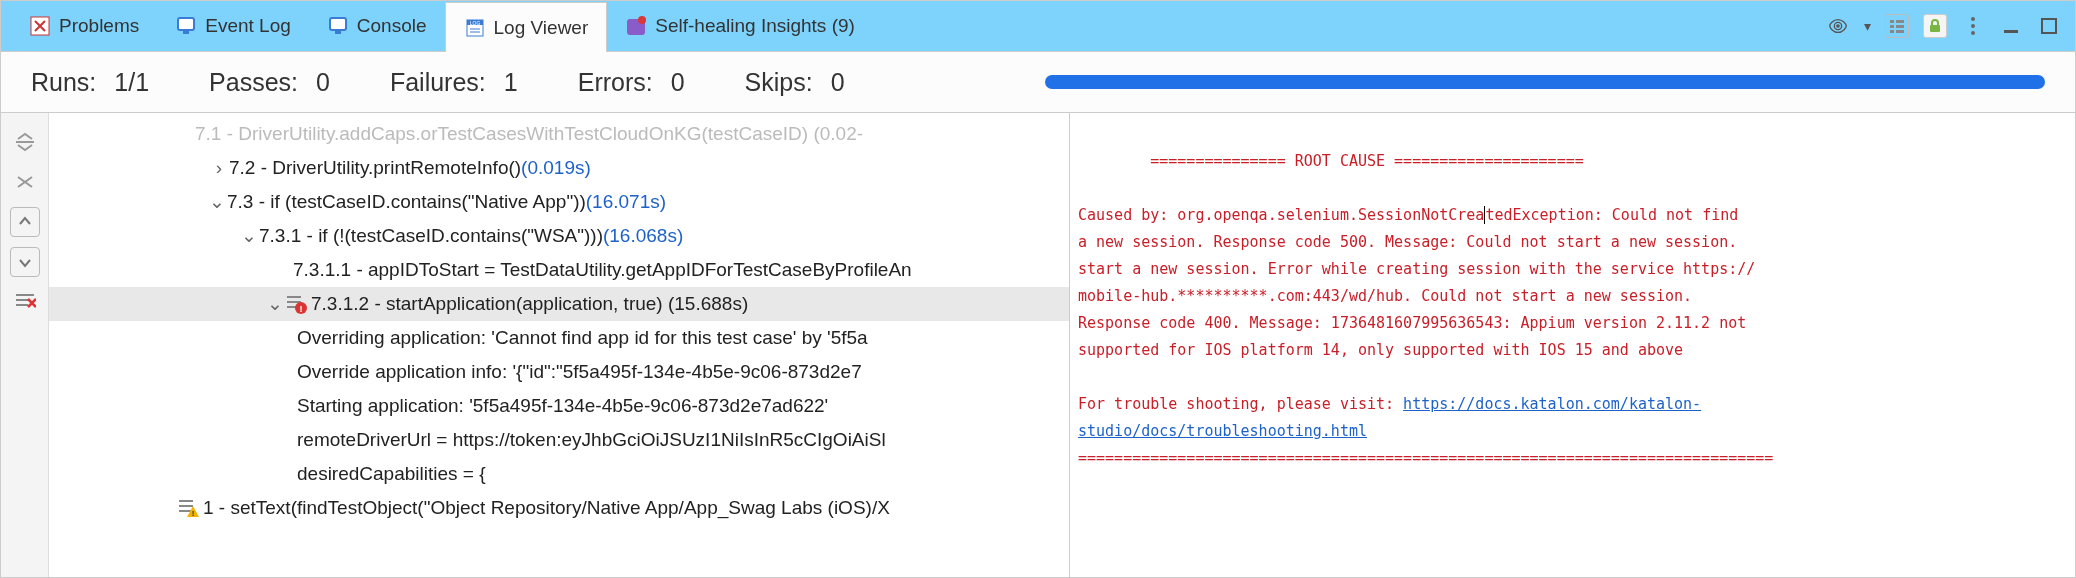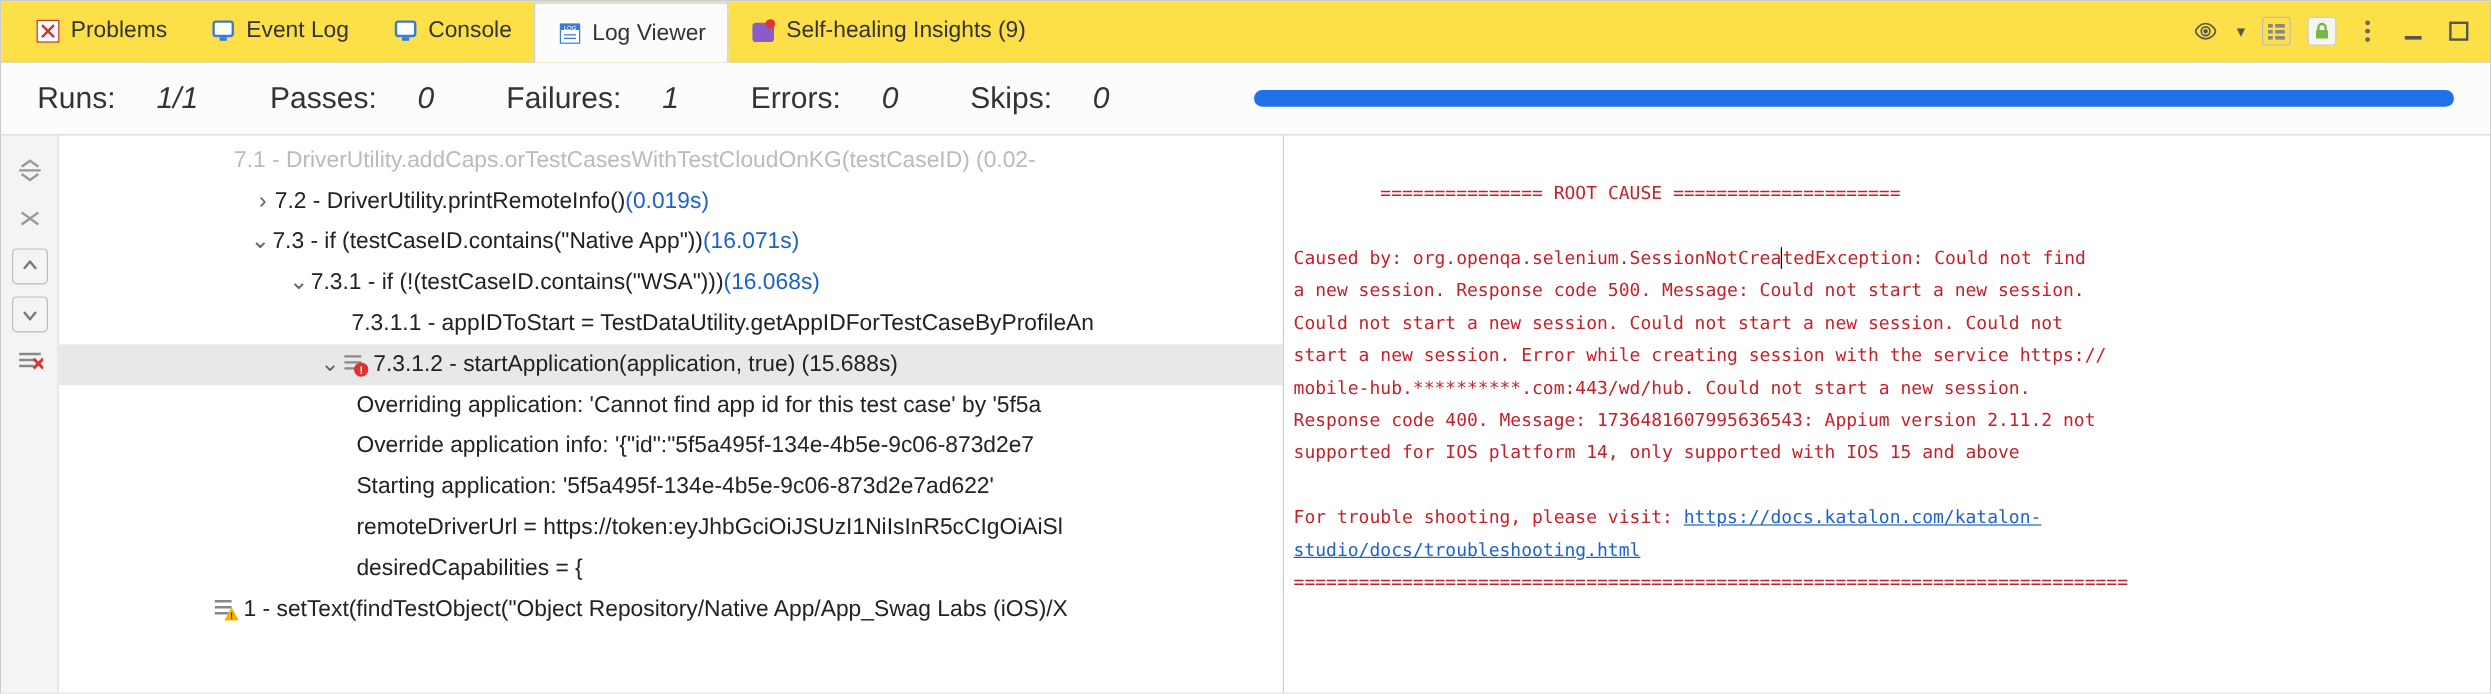--- a/index.html
+++ b/index.html
@@ -17,21 +17,21 @@
     background: #f4f4f4;
     display: flex;
     flex-direction: column;
     border: 1px solid #ccc;
   }
   
   .tab-row {
     display: flex;
     align-items: center;
     height: 51px;
-    background: #fde047;
+    background: #7dd3fc;
     padding-left: 10px;
     border-bottom: 1px solid #ccc;
     position: relative;
   }
   .tab {
     display: flex;
     align-items: center;
     gap: 8px;
     padding: 0 18px;
     height: 100%;
@@ -67,21 +67,21 @@
     align-items: center;
     height: 60px;
     background: #fcfcfc;
     padding-left: 30px;
     padding-right: 30px;
     font-size: 25px;
     gap: 60px;
   }
   .stats-bar .stat { display: flex; gap: 14px; }
   .stats-bar .stat .label { color: #333; }
-  .stats-bar .stat .val { margin-left: 20px; font-style: italic; }
+  .stats-bar .stat .val { margin-left: 4px; }
   .progress-wrap {
     margin-left: auto;
     flex: 0 0 1000px;
     height: 14px;
     position: relative;
   }
   .progress-bar {
     height: 14px;
     width: 100%;
     background: #2071e8;
@@ -387,21 +387,20 @@
     </div>
 
     <div class="details-pane">
       <div class="root-cause-header" style="white-space:pre;">
         <span>=============== </span><span>ROOT CAUSE</span><span> =====================</span>
       </div>
       <div class="root-cause-line">
         <span>Caused by: org.openqa.selenium.SessionNotCrea</span><span class="cursor-caret"></span><span>tedException: Could not find</span>
       </div>
       <div class="root-cause-line">a new session. Response code 500. Message: Could not start a new session.</div>
-      <div class="root-cause-line">Could not start a new session. Could not start a new session. Could not</div>
       <div class="root-cause-line">start a new session. Error while creating session with the service https://</div>
       <div class="root-cause-line">mobile-hub.**********.com:443/wd/hub. Could not start a new session.</div>
       <div class="root-cause-line">Response code 400. Message: 1736481607995636543: Appium version 2.11.2 not</div>
       <div class="root-cause-line">supported for IOS platform 14, only supported with IOS 15 and above</div>
       <div style="height:27px;"></div>
       <div class="root-cause-line">
         <span>For trouble shooting, please visit: </span><span class="ts-link">https://docs.katalon.com/katalon-</span>
       </div>
       <div><span class="ts-link">studio/docs/troubleshooting.html</span></div>
       <div class="root-cause-line">=============================================================================</div>

